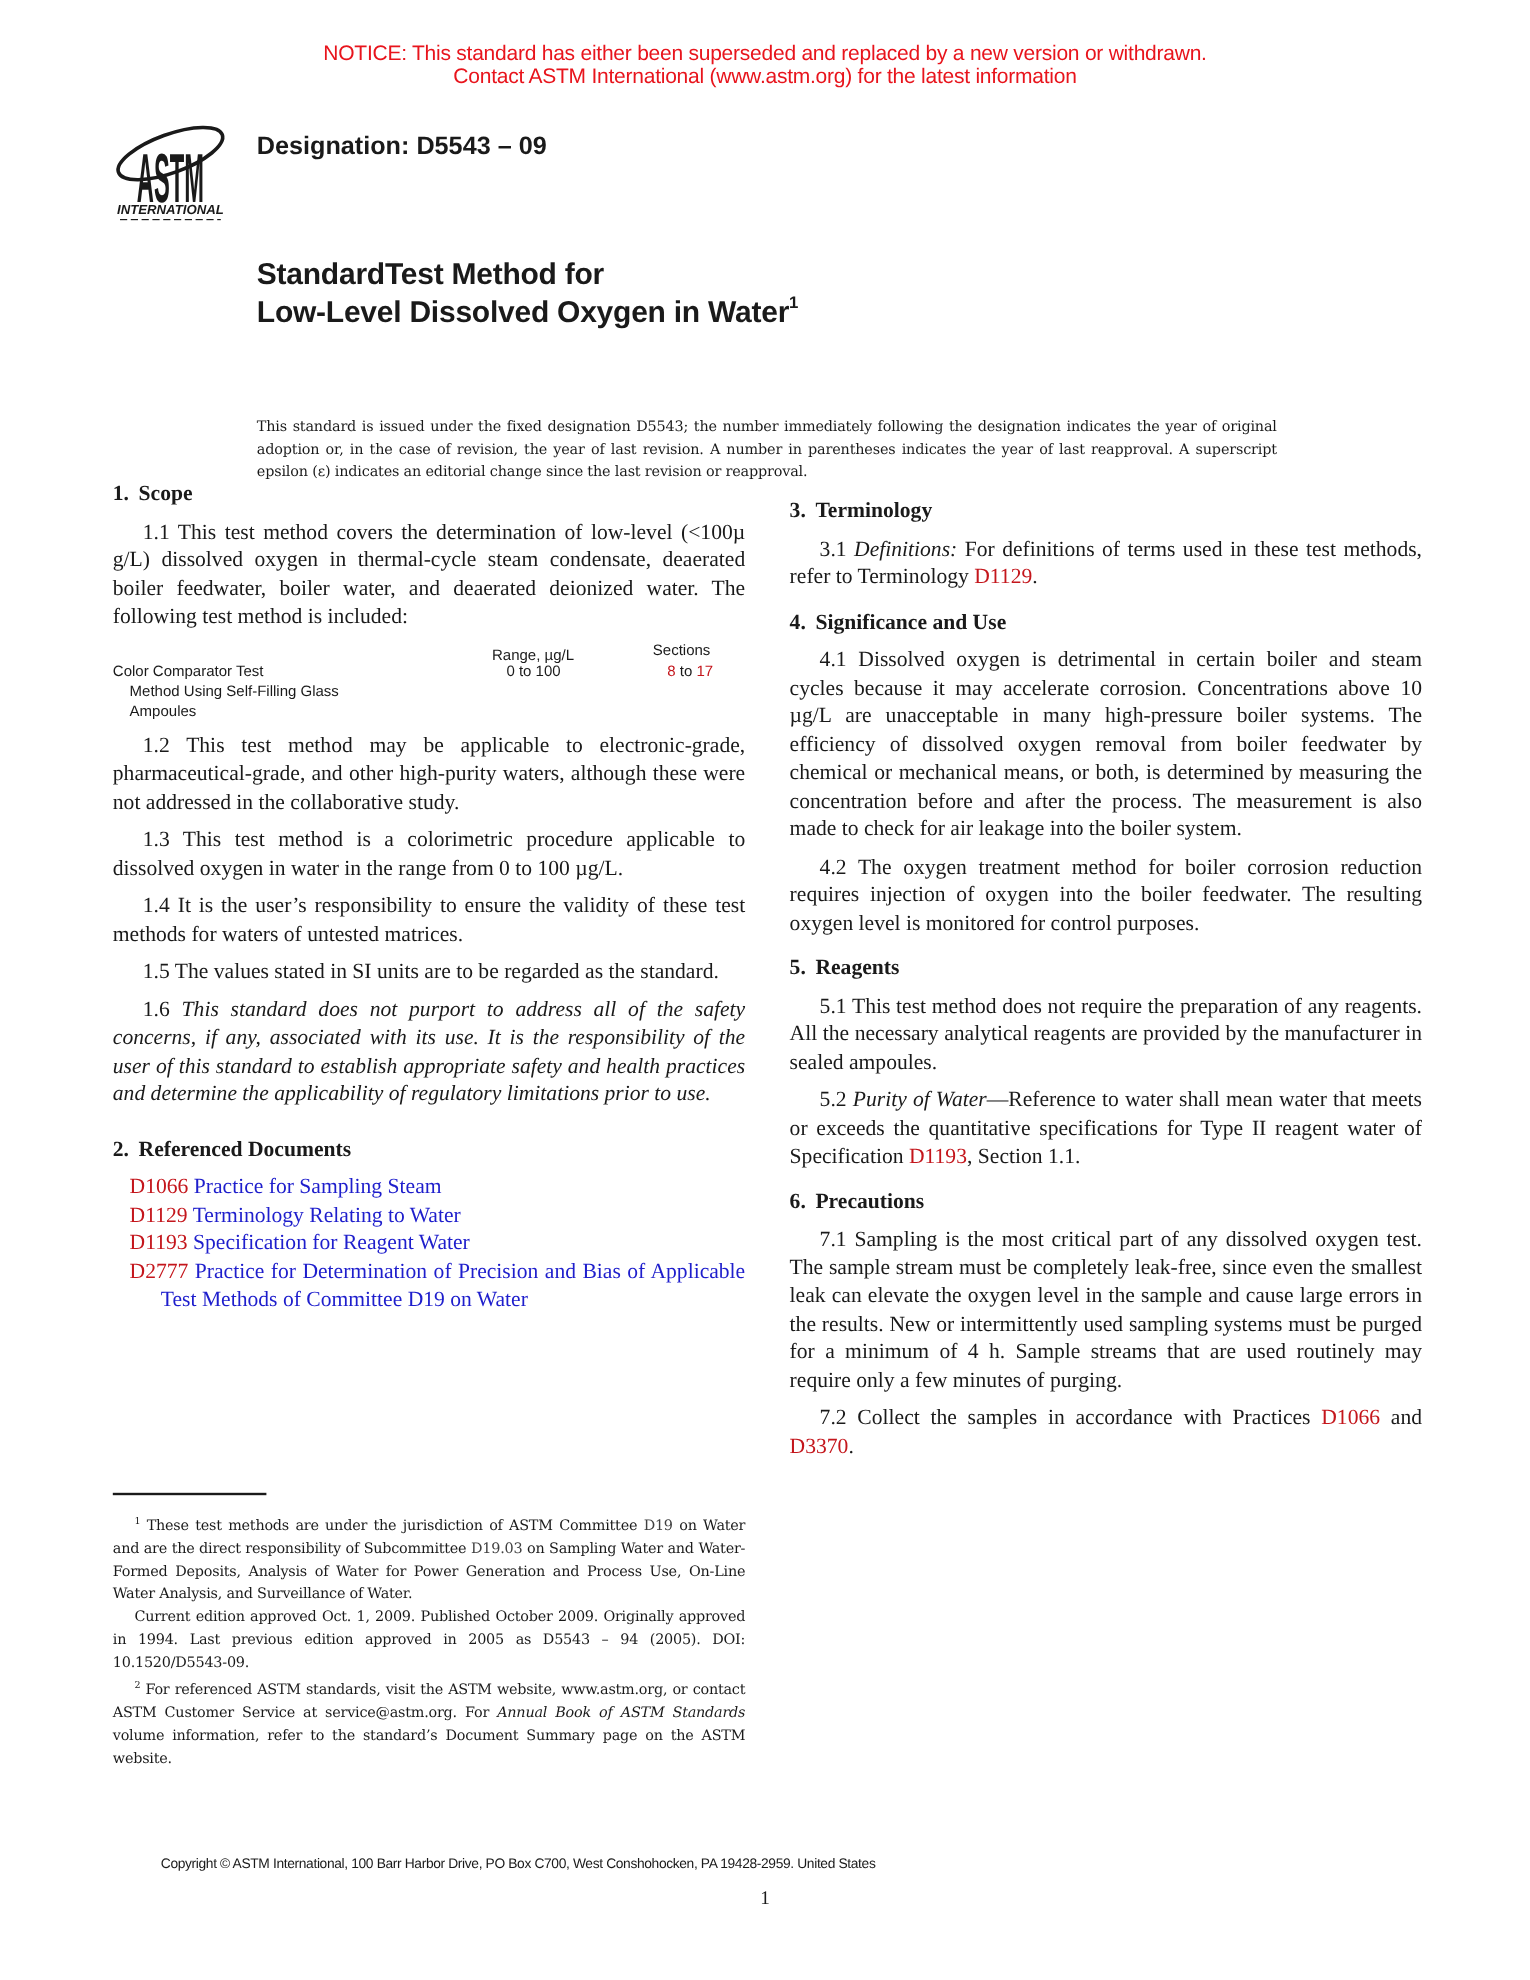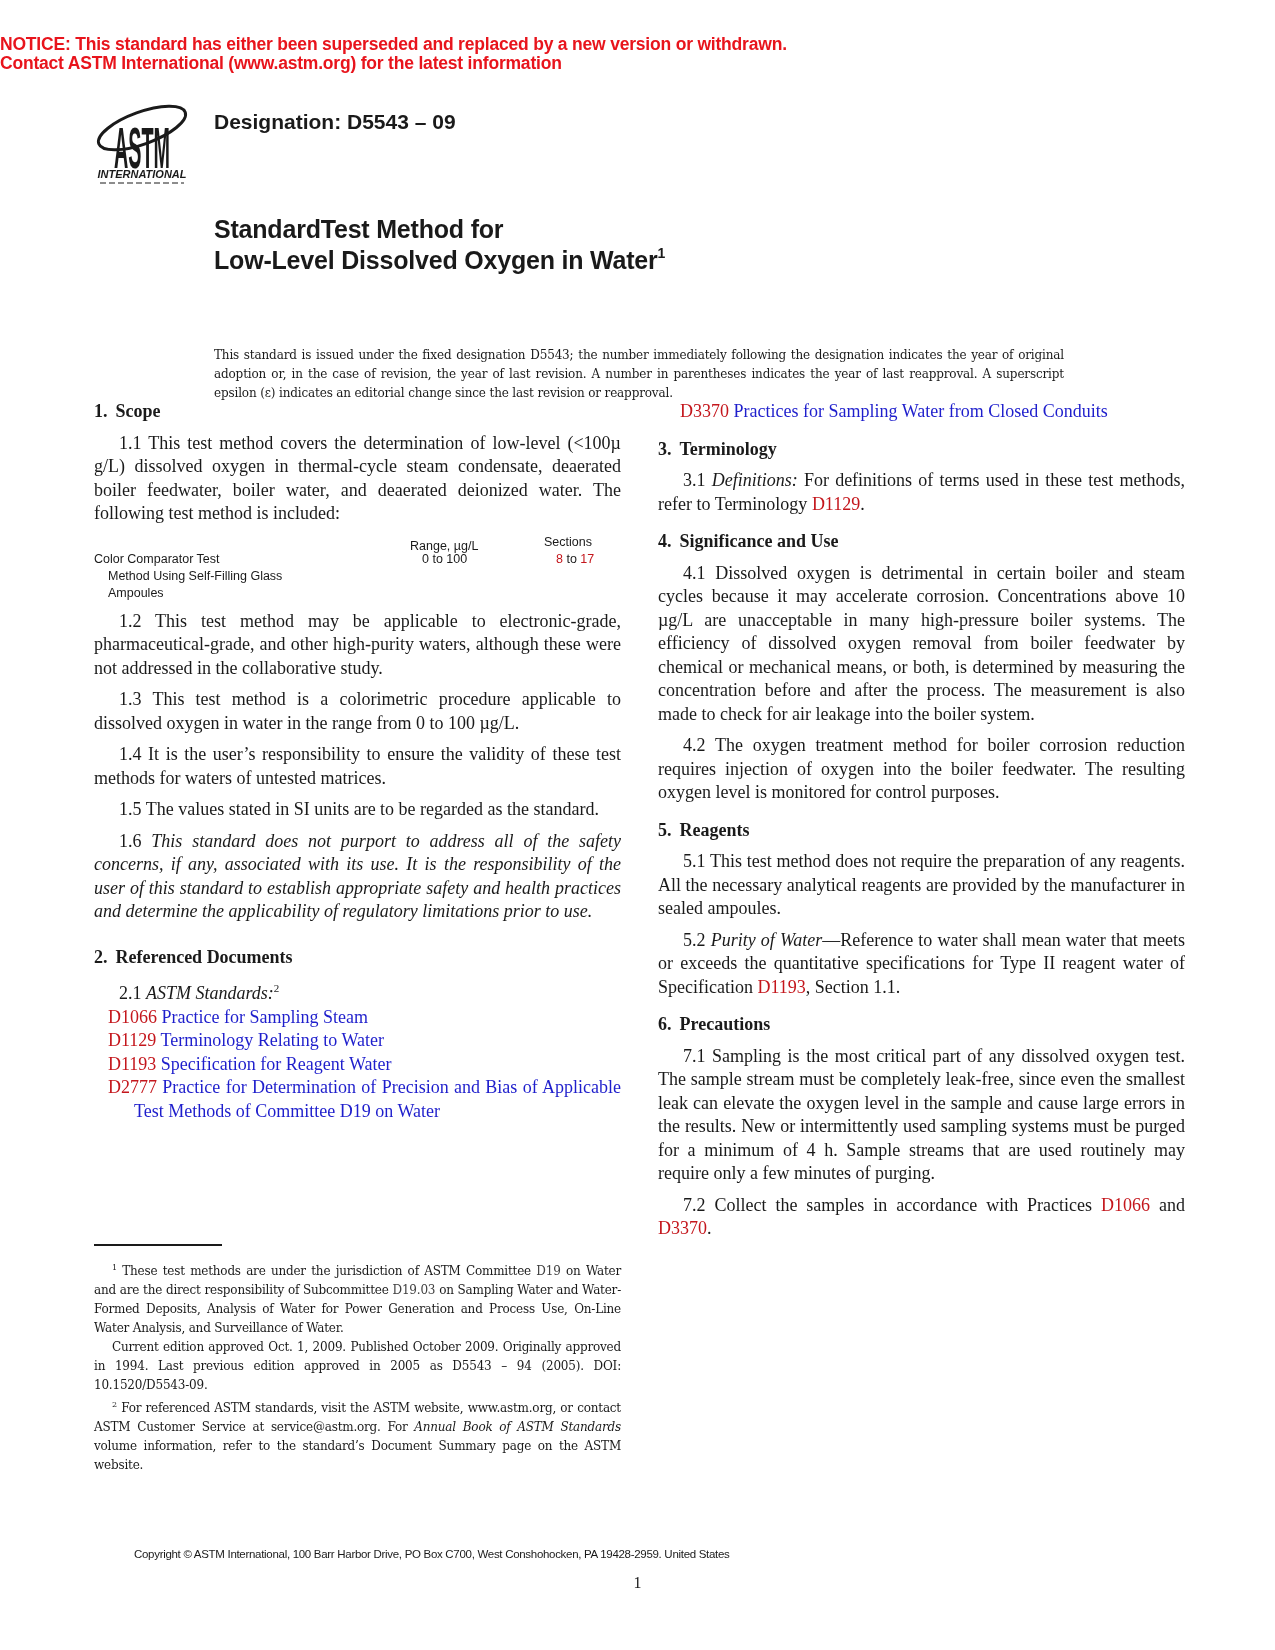--- a/index.html
+++ b/index.html
@@ -1,18 +1,18 @@
 <!DOCTYPE html>
 <html><head>
 <meta charset="utf-8">
 <style>
   html, body { margin: 0; padding: 0; background: #ffffff; }
   body { width: 1275px; height: 1650px; position: relative; overflow: hidden; color: #1a1a1a; }
   .abs { position: absolute; }
-  .notice { left: 0; width: 1275px; font-family: "Liberation Sans", sans-serif; font-weight: bold; color: #e8141c; font-size: 17.5px; line-height: 20px; letter-spacing: -0.2px; }
+  .notice { left: 0; width: 1275px; text-align: center; font-family: "Liberation Sans", sans-serif; font-weight: normal; color: #e8141c; font-size: 17.5px; line-height: 20px; letter-spacing: -0.2px; }
   .logo { left: 92px; top: 84px; width: 112px; height: 100px; }
   .designation { left: 214px; top: 110px; font-family: "Liberation Sans", sans-serif; font-weight: bold; font-size: 21px; color: #1a1a1a; }
   .title { left: 214px; font-family: "Liberation Sans", sans-serif; font-weight: bold; color: #1a1a1a; font-size: 25px; letter-spacing: -0.2px; }
   .title sup { font-size: 14px; position: relative; top: -2px; }
   .abstract { left: 214px; top: 306px; width: 850px; font-family: "DejaVu Serif", serif; font-size: 12px; line-height: 19px; text-align: justify; color: #1a1a1a; letter-spacing: -0.15px; margin-top: 40px; }
   .col { position: absolute; width: 527px; font-family: "Liberation Serif", serif; font-size: 18px; line-height: 23.5px; color: #1a1a1a; text-align: justify; }
   .col-left { left: 94px; top: 400px; }
   .col-right { left: 658px; top: 400px; }
   .col p { margin: 0 0 8px 0; text-indent: 25px; }
   .col h2 { font-family: "Liberation Serif", serif; font-weight: bold; font-size: 18px; margin: 14px 0 8px 0; line-height: 23.5px; }
@@ -73,29 +73,27 @@
     <span class="c2">0 to 100</span>
     <span class="c3"><span class="red">8</span><span> to </span><span class="red">17</span></span>
   </div>
   <p>1.2 This test method may be applicable to electronic-grade, pharmaceutical-grade, and other high-purity waters, although these were not addressed in the collaborative study.</p>
   <p>1.3 This test method is a colorimetric procedure applicable to dissolved oxygen in water in the range from 0 to 100 µg/L.</p>
   <p>1.4 It is the user’s responsibility to ensure the validity of these test methods for waters of untested matrices.</p>
   <p>1.5 The values stated in SI units are to be regarded as the standard.</p>
   <p><span>1.6 </span><span class="italic">This standard does not purport to address all of the safety concerns, if any, associated with its use. It is the responsibility of the user of this standard to establish appropriate safety and health practices and determine the applicability of regulatory limitations prior to use.</span></p>
 
   <h2 style="margin-top:22px;"><span class="num">2.</span><span>Referenced Documents</span></h2>
-  <p style="margin-bottom:0;"><span>2.1 </span><span class="italic">ASTM Standards:</span><sup class="fnref">2</sup></p>
   <div class="ref-line"><span class="red">D1066</span> <span class="blue">Practice for Sampling Steam</span></div>
   <div class="ref-line"><span class="red">D1129</span> <span class="blue">Terminology Relating to Water</span></div>
   <div class="ref-line"><span class="red">D1193</span> <span class="blue">Specification for Reagent Water</span></div>
   <div class="ref-line wrap" style="text-align:justify;"><span class="red">D2777</span> <span class="blue">Practice for Determination of Precision and Bias of Applicable Test Methods of Committee D19 on Water</span></div>
 </div>
 
 <div class="col col-right">
-  <div class="ref-line" style="padding-left:22px; margin-bottom:8px;"><span class="red">D3370</span> <span class="blue">Practices for Sampling Water from Closed Conduits</span></div>
 
   <h2><span class="num">3.</span><span>Terminology</span></h2>
   <p><span>3.1 </span><span class="italic">Definitions:</span><span> For definitions of terms used in these test methods, refer to Terminology </span><span class="red">D1129</span><span>.</span></p>
 
   <h2><span class="num">4.</span><span>Significance and Use</span></h2>
   <p>4.1 Dissolved oxygen is detrimental in certain boiler and steam cycles because it may accelerate corrosion. Concentrations above 10 µg/L are unacceptable in many high-pressure boiler systems. The efficiency of dissolved oxygen removal from boiler feedwater by chemical or mechanical means, or both, is determined by measuring the concentration before and after the process. The measurement is also made to check for air leakage into the boiler system.</p>
   <p>4.2 The oxygen treatment method for boiler corrosion reduction requires injection of oxygen into the boiler feedwater. The resulting oxygen level is monitored for control purposes.</p>
 
   <h2><span class="num">5.</span><span>Reagents</span></h2>
   <p>5.1 This test method does not require the preparation of any reagents. All the necessary analytical reagents are provided by the manufacturer in sealed ampoules.</p>

